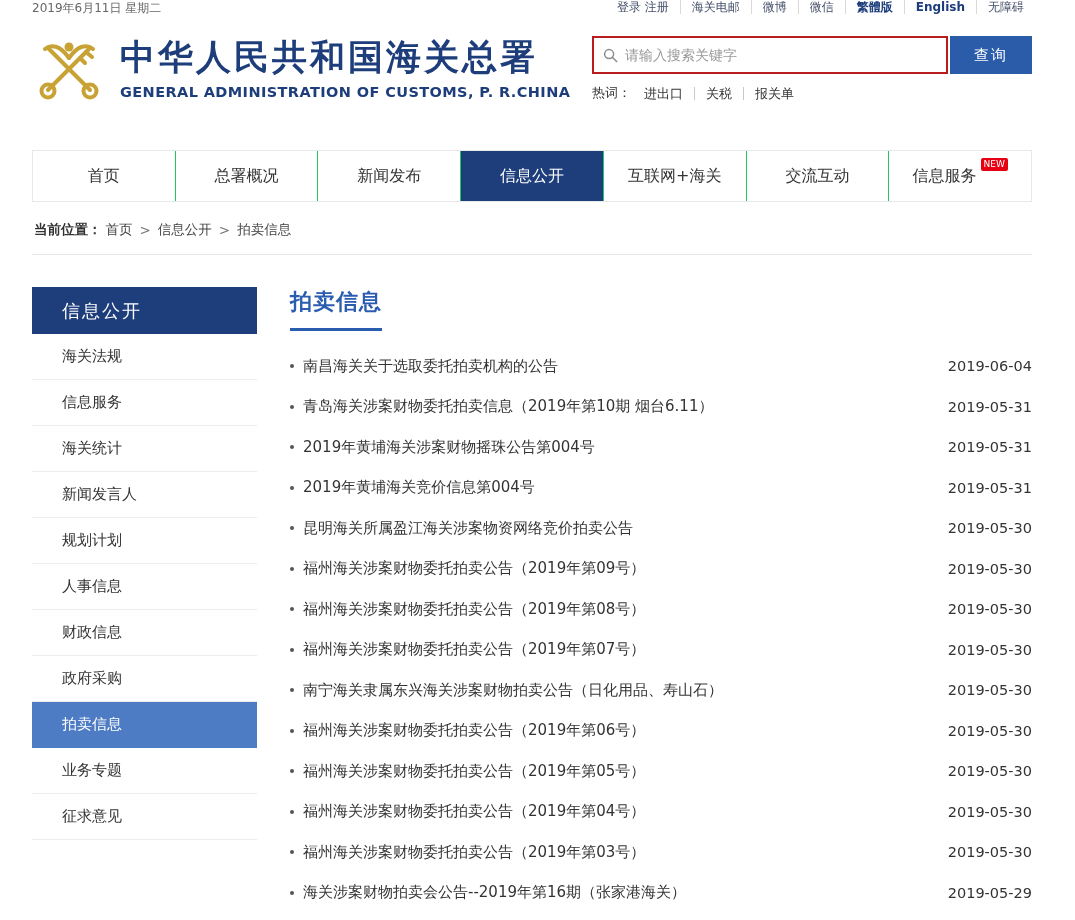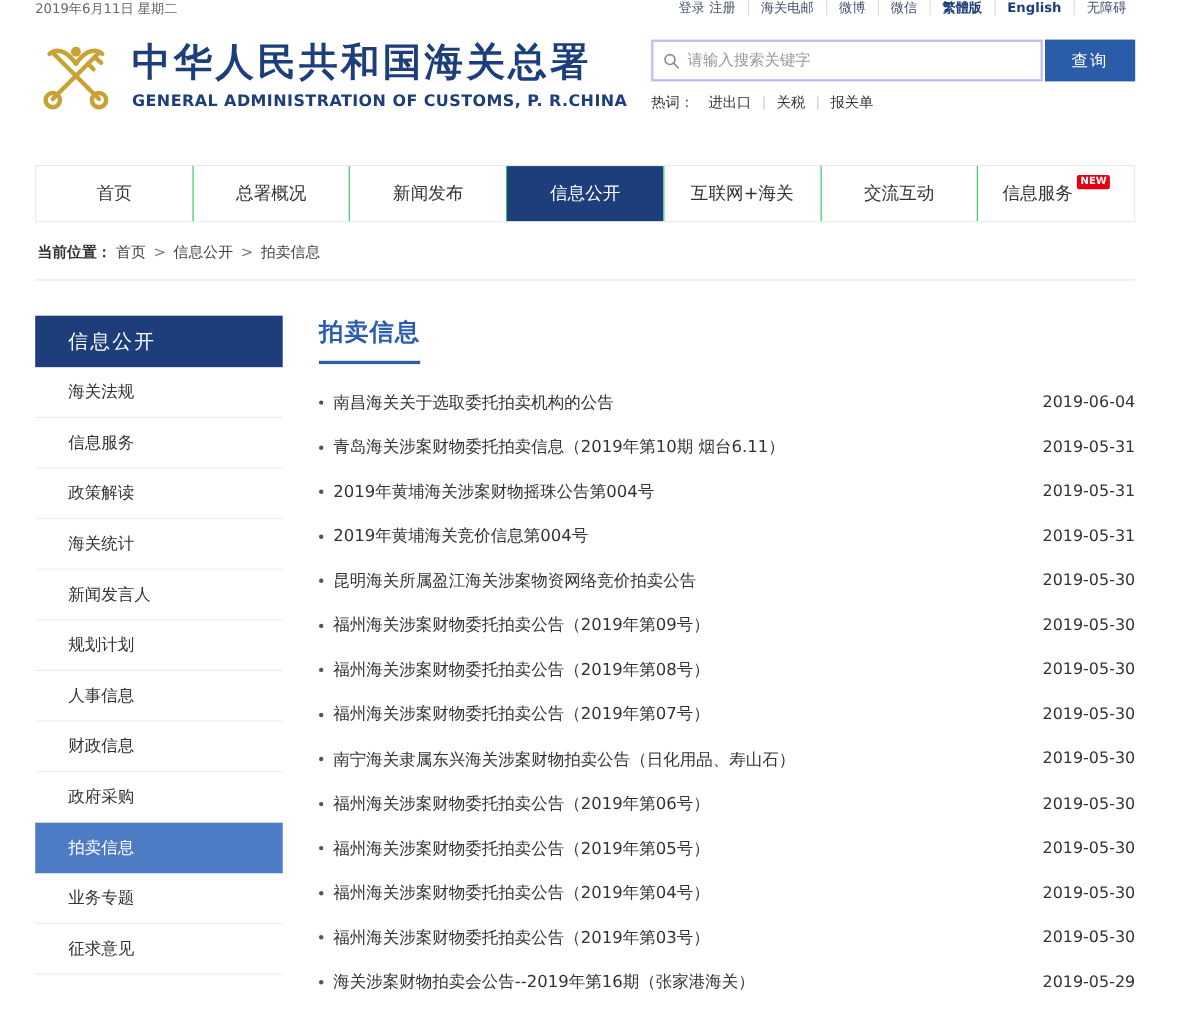--- a/index.html
+++ b/index.html
@@ -17,40 +17,40 @@
   
   .header { height: 114px; display: flex; align-items: flex-start; justify-content: space-between;
     padding: 0 43px 0 32px; }
   .brand { display: flex; align-items: center; }
   .emblem { width: 74px; height: 66px; margin-right: 14px; flex: none; }
   .brand-cn { font-size: 35px; font-weight: bold; color: #1d3d7b; letter-spacing: 3px; line-height: 1.1; }
   .brand-en { font-size: 14.5px; font-weight: bold; color: #1d3d7b; letter-spacing: 0.4px; margin-top: 7px; }
 
   .search-area { width: 440px; }
   .search-row { display: flex; height: 38px; }
-  .search-box { flex: 1; border: 2px solid #c4b5fd; background: #fff; display: flex; align-items: center; padding: 0 9px; }
+  .search-box { flex: 1; border: 2px solid #b91c1c; background: #fff; display: flex; align-items: center; padding: 0 9px; }
   .search-box input { border: none; outline: none; flex: 1; font-size: 14px; color: #333;
     font-family: "DejaVu Sans", "Liberation Sans", sans-serif; }
   .search-box input::placeholder { color: #999; }
   .mag { width: 15px; height: 15px; margin-right: 7px; flex: none; }
   .search-btn { width: 82px; background: #2a5caa; color: #fff; font-size: 15px; border: none;
     cursor: pointer; margin-left: 2px; font-family: inherit; letter-spacing: 2px; }
   .hotwords { margin-top: 10px; display: flex; align-items: center; font-size: 13px; color: #333; }
   .hot-label { margin-right: 2px; color: #333; }
   .hotword { padding: 0 11px; cursor: pointer; line-height: 13px; color: #333; }
   .hotword + .hotword { border-left: 1px solid #c9c9c9; }
 
   
   .wrap { width: 1000px; margin-left: 32px; }
   .nav { display: flex; border: 1px solid #e8e8e8; }
   .nav-item { flex: 1; height: 50px; line-height: 50px; text-align: center; font-size: 16px;
     color: #333; cursor: pointer; background: #fff; position: relative; }
   .nav-item + .nav-item { border-left: 1px solid #22c55e; }
   .nav-item.active { background: #1d3d7b; color: #fff; }
-  .new-badge { display: inline-block; background: #e60012; color: #fff; font-size: 9px; font-weight: bold;
+  .new-badge { display: inline-block; background: #e60012; color: #fff; font-size: 9px; font-weight: normal;
     padding: 2px 3px; border-radius: 2px; line-height: 1; margin-left: 4px; vertical-align: 14px; }
 
   
   .breadcrumb { display: flex; align-items: center; padding: 19px 0 15px 2px; font-size: 13.5px;
     color: #333; border-bottom: 1px solid #e6e6e6; }
   .bc-label { font-weight: bold; margin-right: 4px; }
   .crumb-item { display: flex; align-items: center; }
   .crumb { cursor: pointer; color: #444; }
   .crumb-sep { margin: 0 7px; color: #777; }
 
@@ -179,21 +179,20 @@
       </span>
   </div>
 
   <div class="content">
     <div class="sidebar">
       <div class="sidebar-title">信息公开</div>
       <div>
 
       <div class="side-item">海关法规</div>
           <div class="side-item">信息服务</div>
-          <div class="side-item">政策解读</div>
           <div class="side-item">海关统计</div>
           <div class="side-item">新闻发言人</div>
           <div class="side-item">规划计划</div>
           <div class="side-item">人事信息</div>
           <div class="side-item">财政信息</div>
           <div class="side-item">政府采购</div>
           <div class="side-item active">拍卖信息</div>
           <div class="side-item">业务专题</div>
           <div class="side-item">征求意见</div>
         </div>

